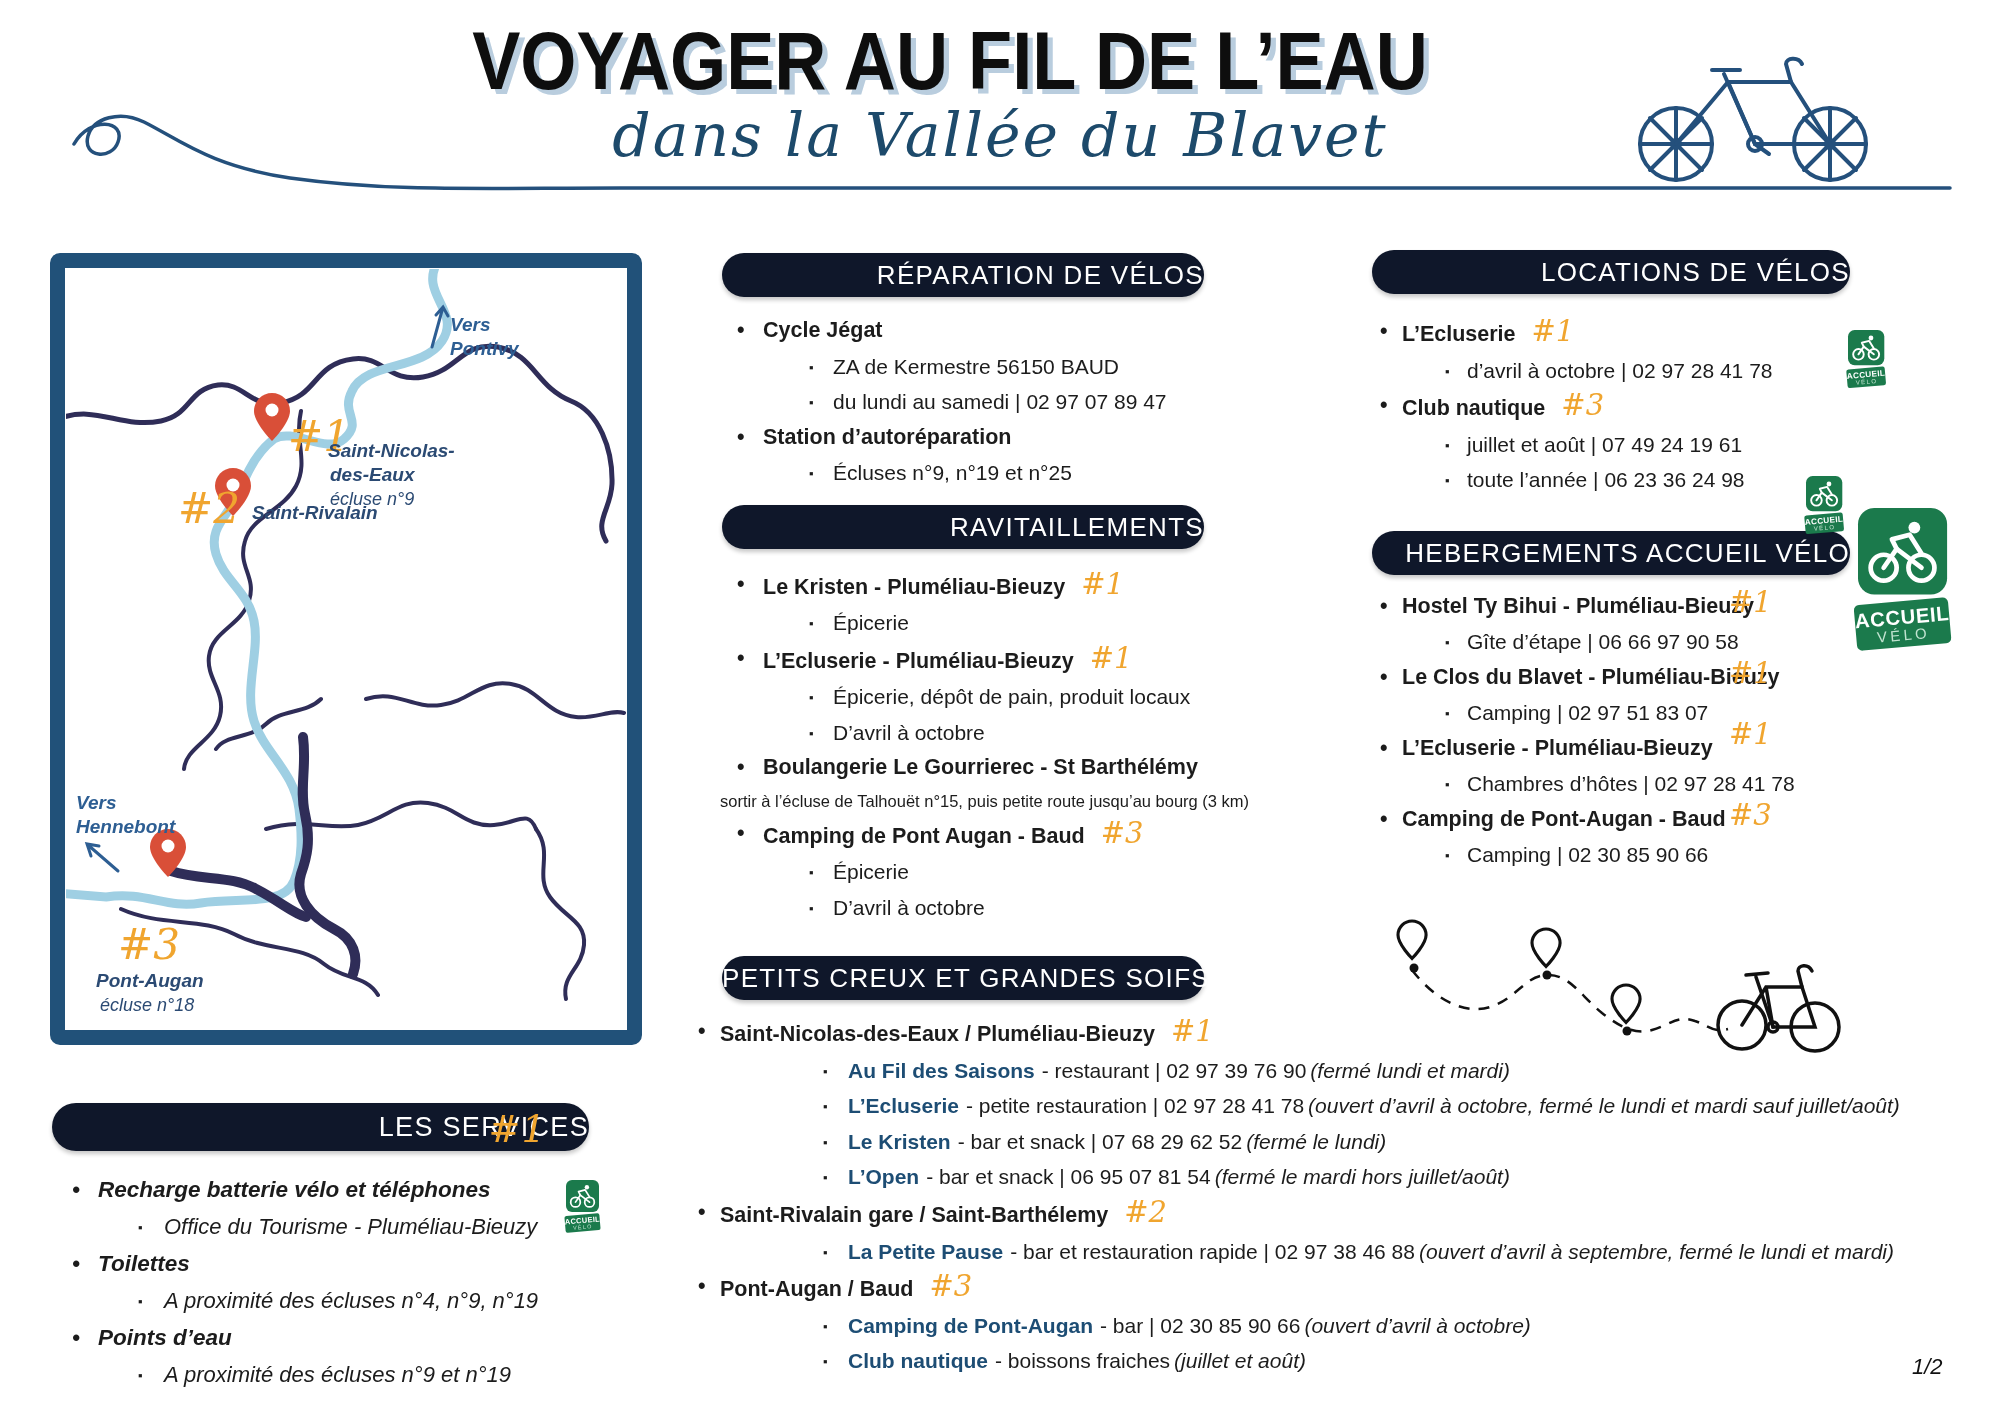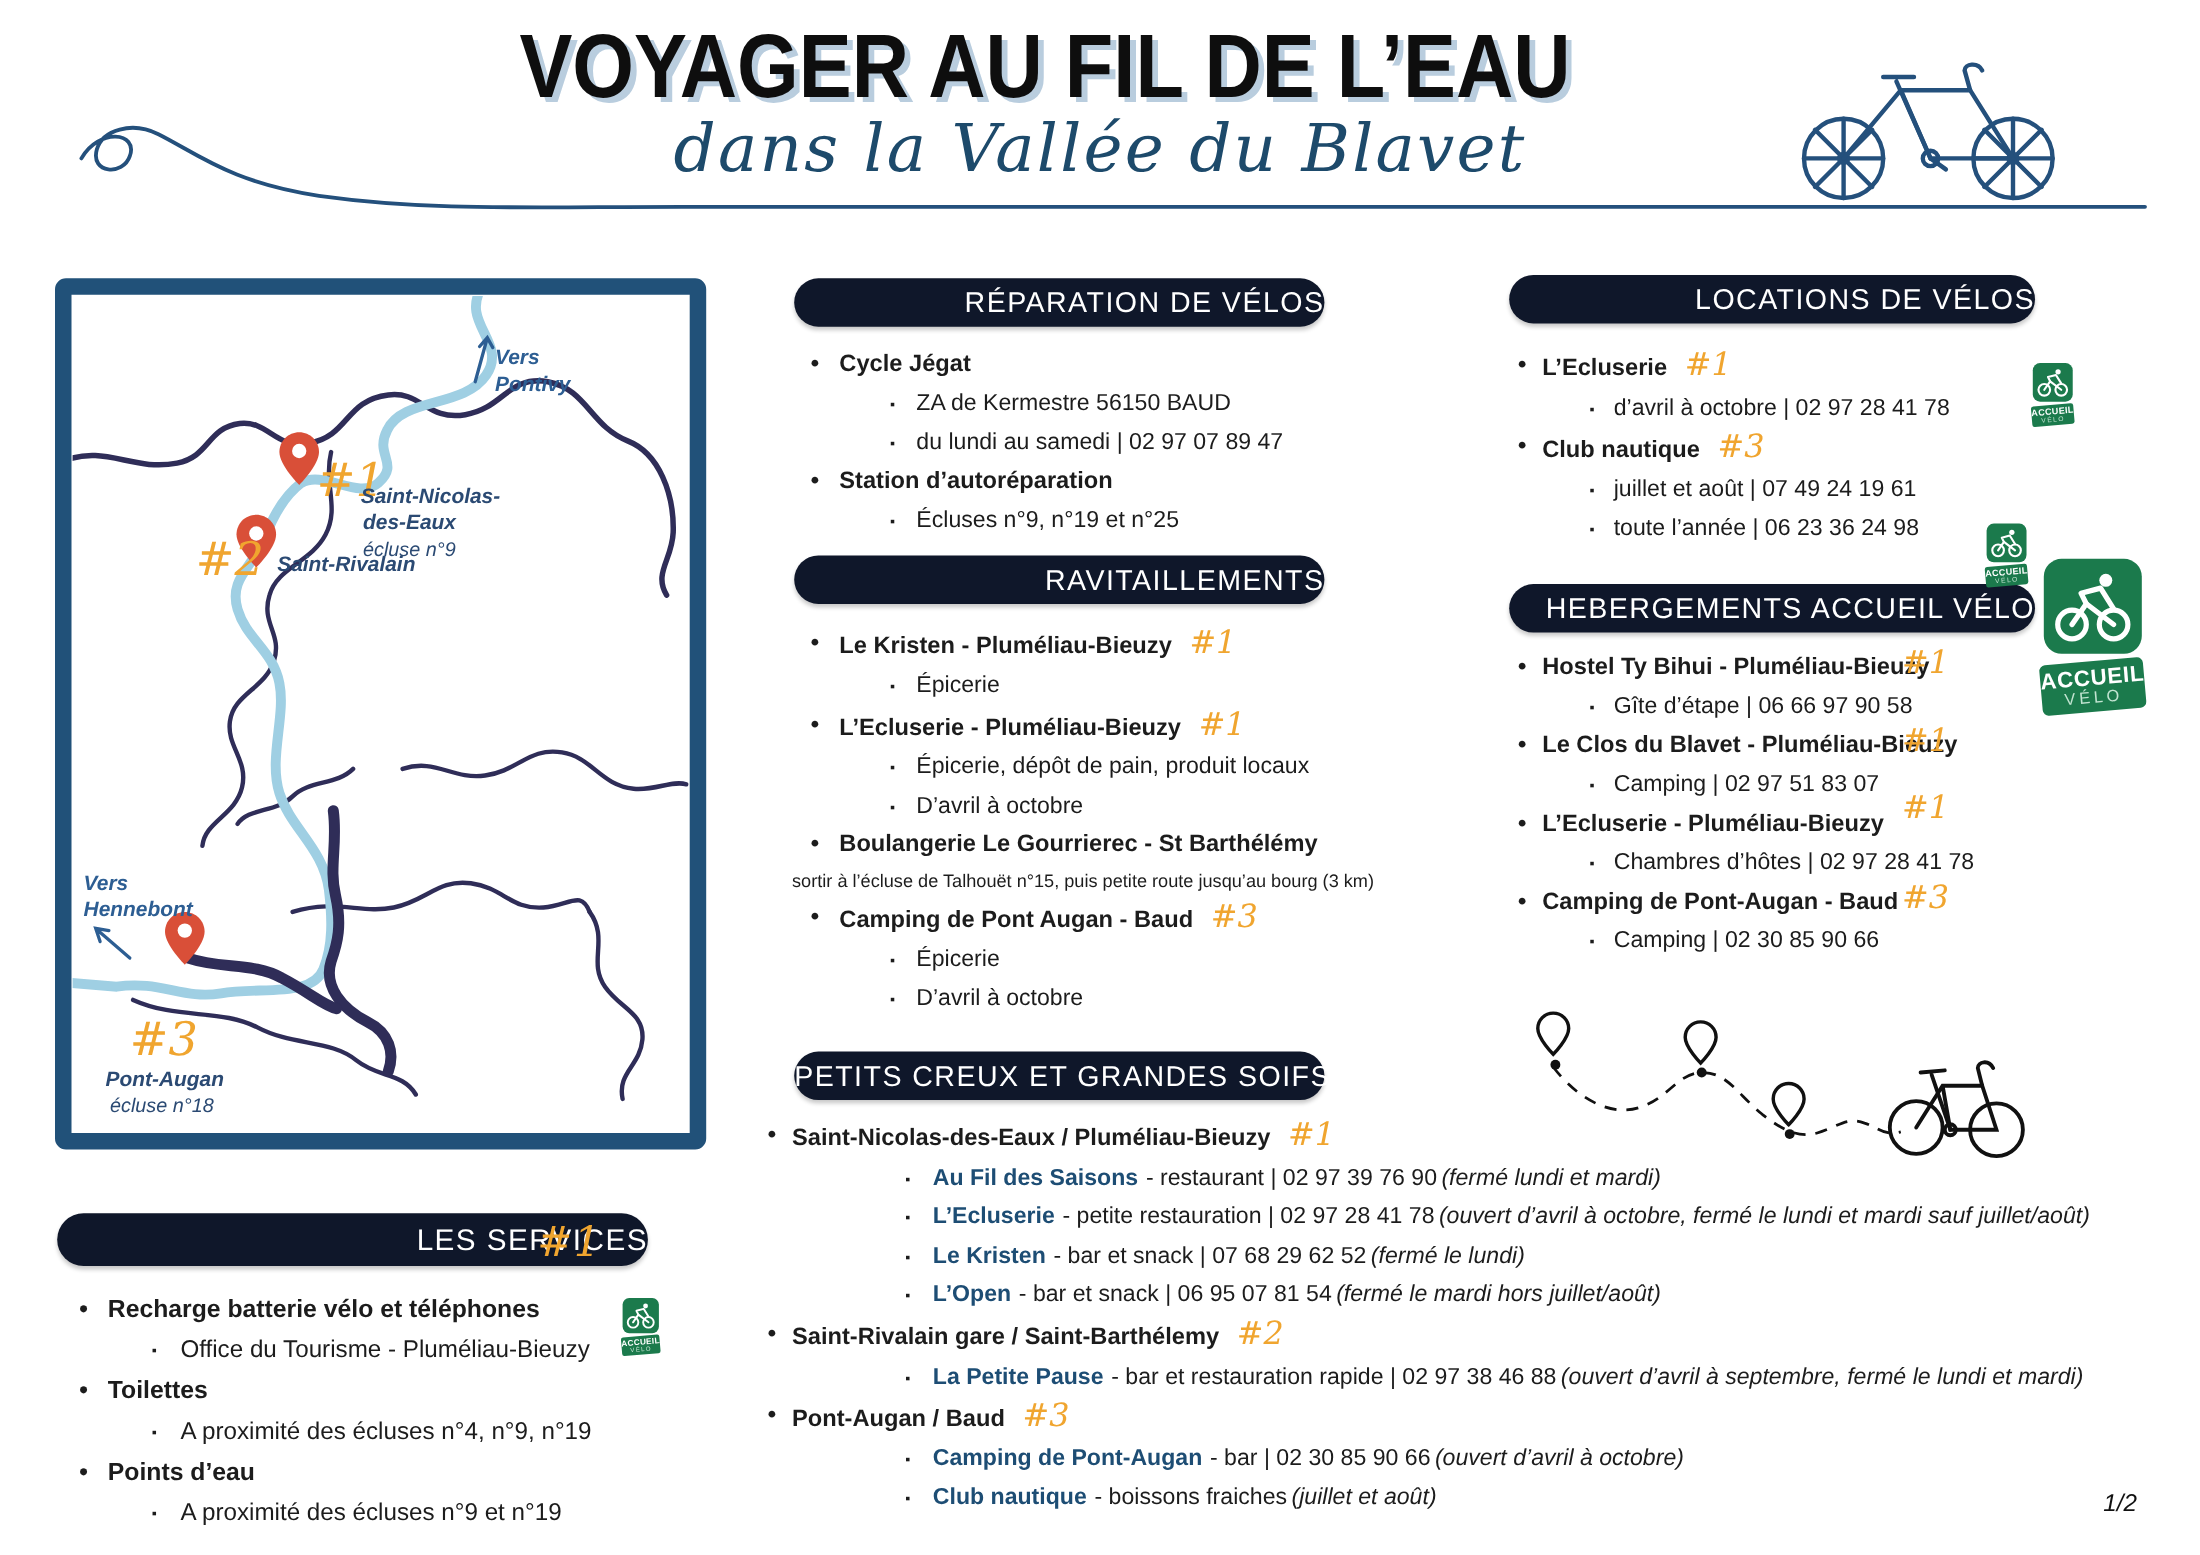--- a/index.html
+++ b/index.html
@@ -66,21 +66,21 @@
   .col-right .content{margin-top:20px;}
   .col-right .b1{padding-left:30px;}
   .col-right .b1::before{left:8px;}
   .col-right .b2{padding-left:95px;}
   .col-right .b2::before{left:73px;}
   .col-right .pill.second{margin-top:33px;}
   
   .col-serv{left:52px;top:1103px;width:537px;}
   .col-serv .pill{width:537px;font-size:27px;height:48px;line-height:49px;}
   .col-serv .pill .tag{position:absolute;right:42px;top:2px;font-size:38px;}
-  .col-serv .content{margin-top:20px;}
+  .col-serv .content{margin-top:20px;font-style:italic;}
   .col-serv .row{line-height:37px;font-size:22px;}
   .col-serv .b1{padding-left:46px;font-size:22.5px;}
   .col-serv .b1::before{left:20px;}
   .col-serv .b2{padding-left:112px;}
   .col-serv .b2::before{left:86px;}
   
   .map-frame{
     left:50px;top:253px;width:592px;height:792px;box-sizing:border-box;
     border:15px solid #215179;border-radius:10px;background:#fff;
   }

